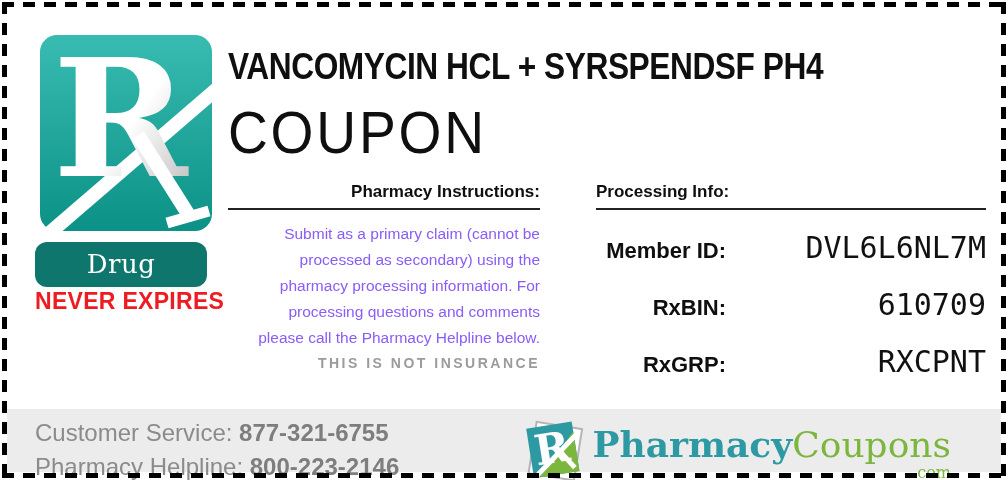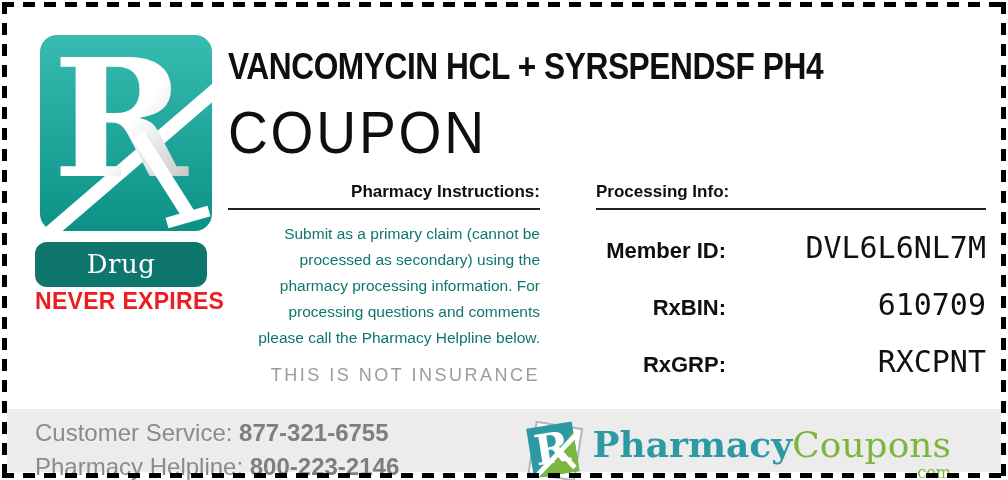--- a/index.html
+++ b/index.html
@@ -73,26 +73,26 @@
 
   
   .instructions { position: absolute; left: 228px; top: 182px; width: 312px; text-align: right; }
   .section-heading {
     font-size: 17px; font-weight: bold; color: #0f0f0f;
     padding-bottom: 6px;
     border-bottom: 2px solid #222;
   }
   .instructions-body {
     margin-top: 11px;
-    font-size: 15.5px; line-height: 26px; color: #0f766e;
+    font-size: 15.5px; line-height: 26px; color: #8b5cf6;
     white-space: pre-line;
   }
   .not-insurance {
-    margin-top: 14px;
-    font-size: 18px; font-weight: normal;
+    margin-top: 4px;
+    font-size: 14px; font-weight: bold;
     letter-spacing: 2.5px;
     color: #9b9b9b;
     white-space: nowrap;
   }
 
   
   .processing { position: absolute; left: 572px; top: 182px; width: 390px; margin-left: 24px; }
   .proc-row {
     display: flex; align-items: baseline;
     margin-top: 22px;

